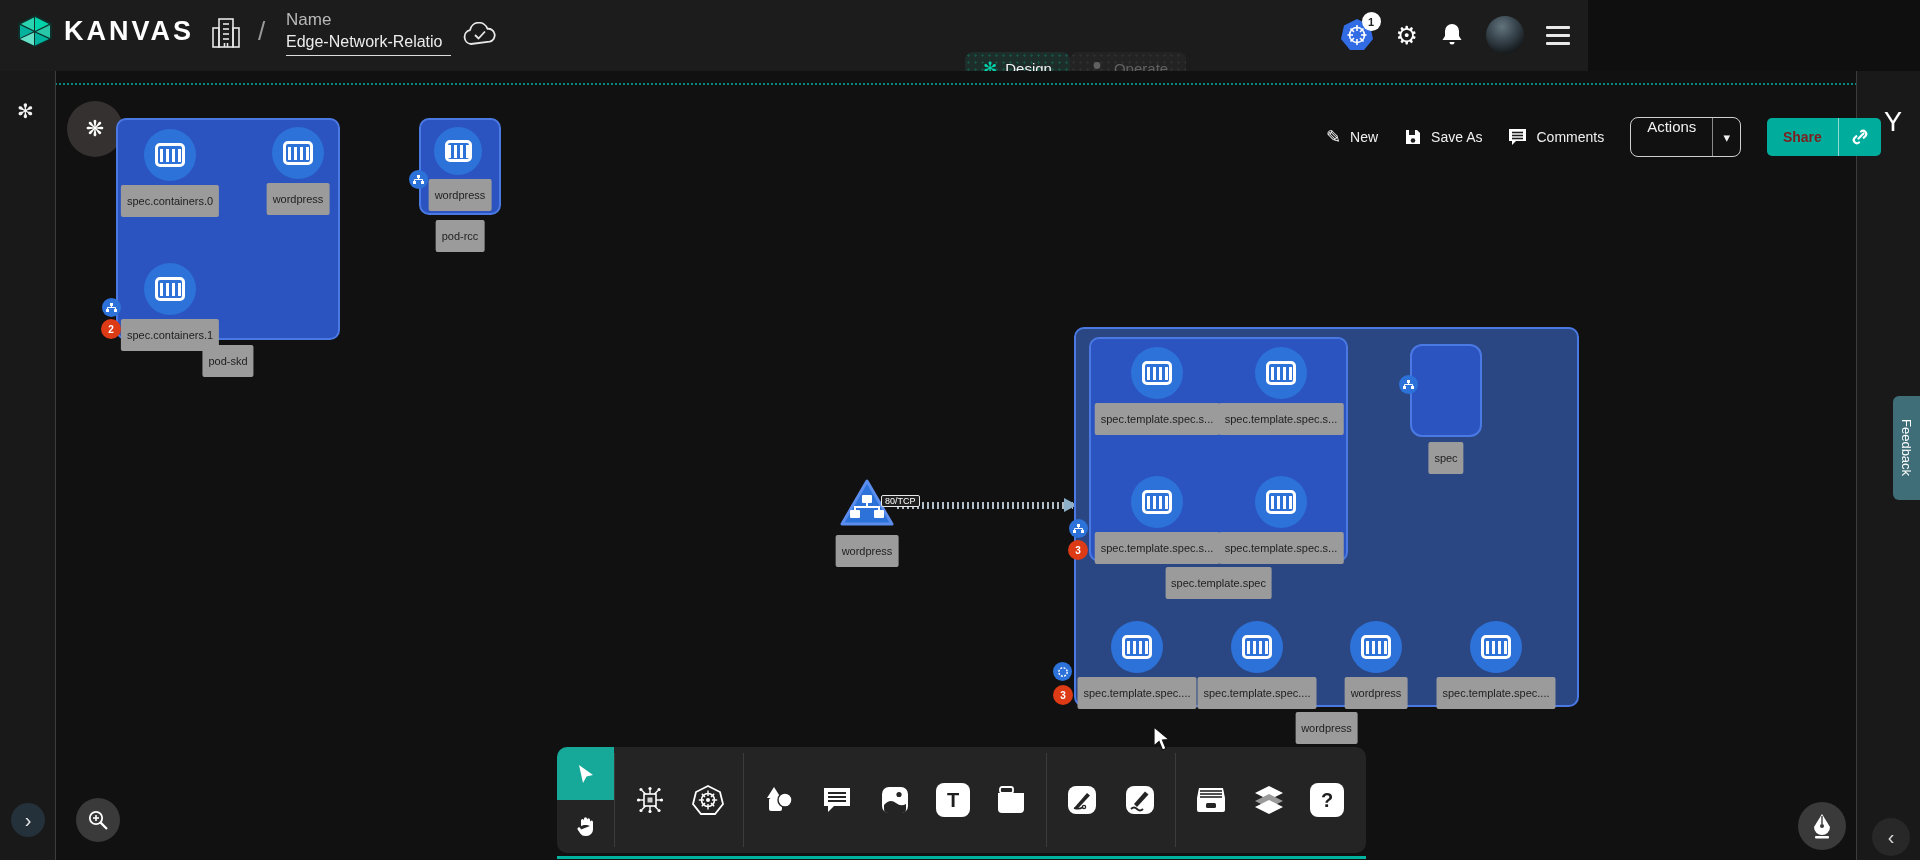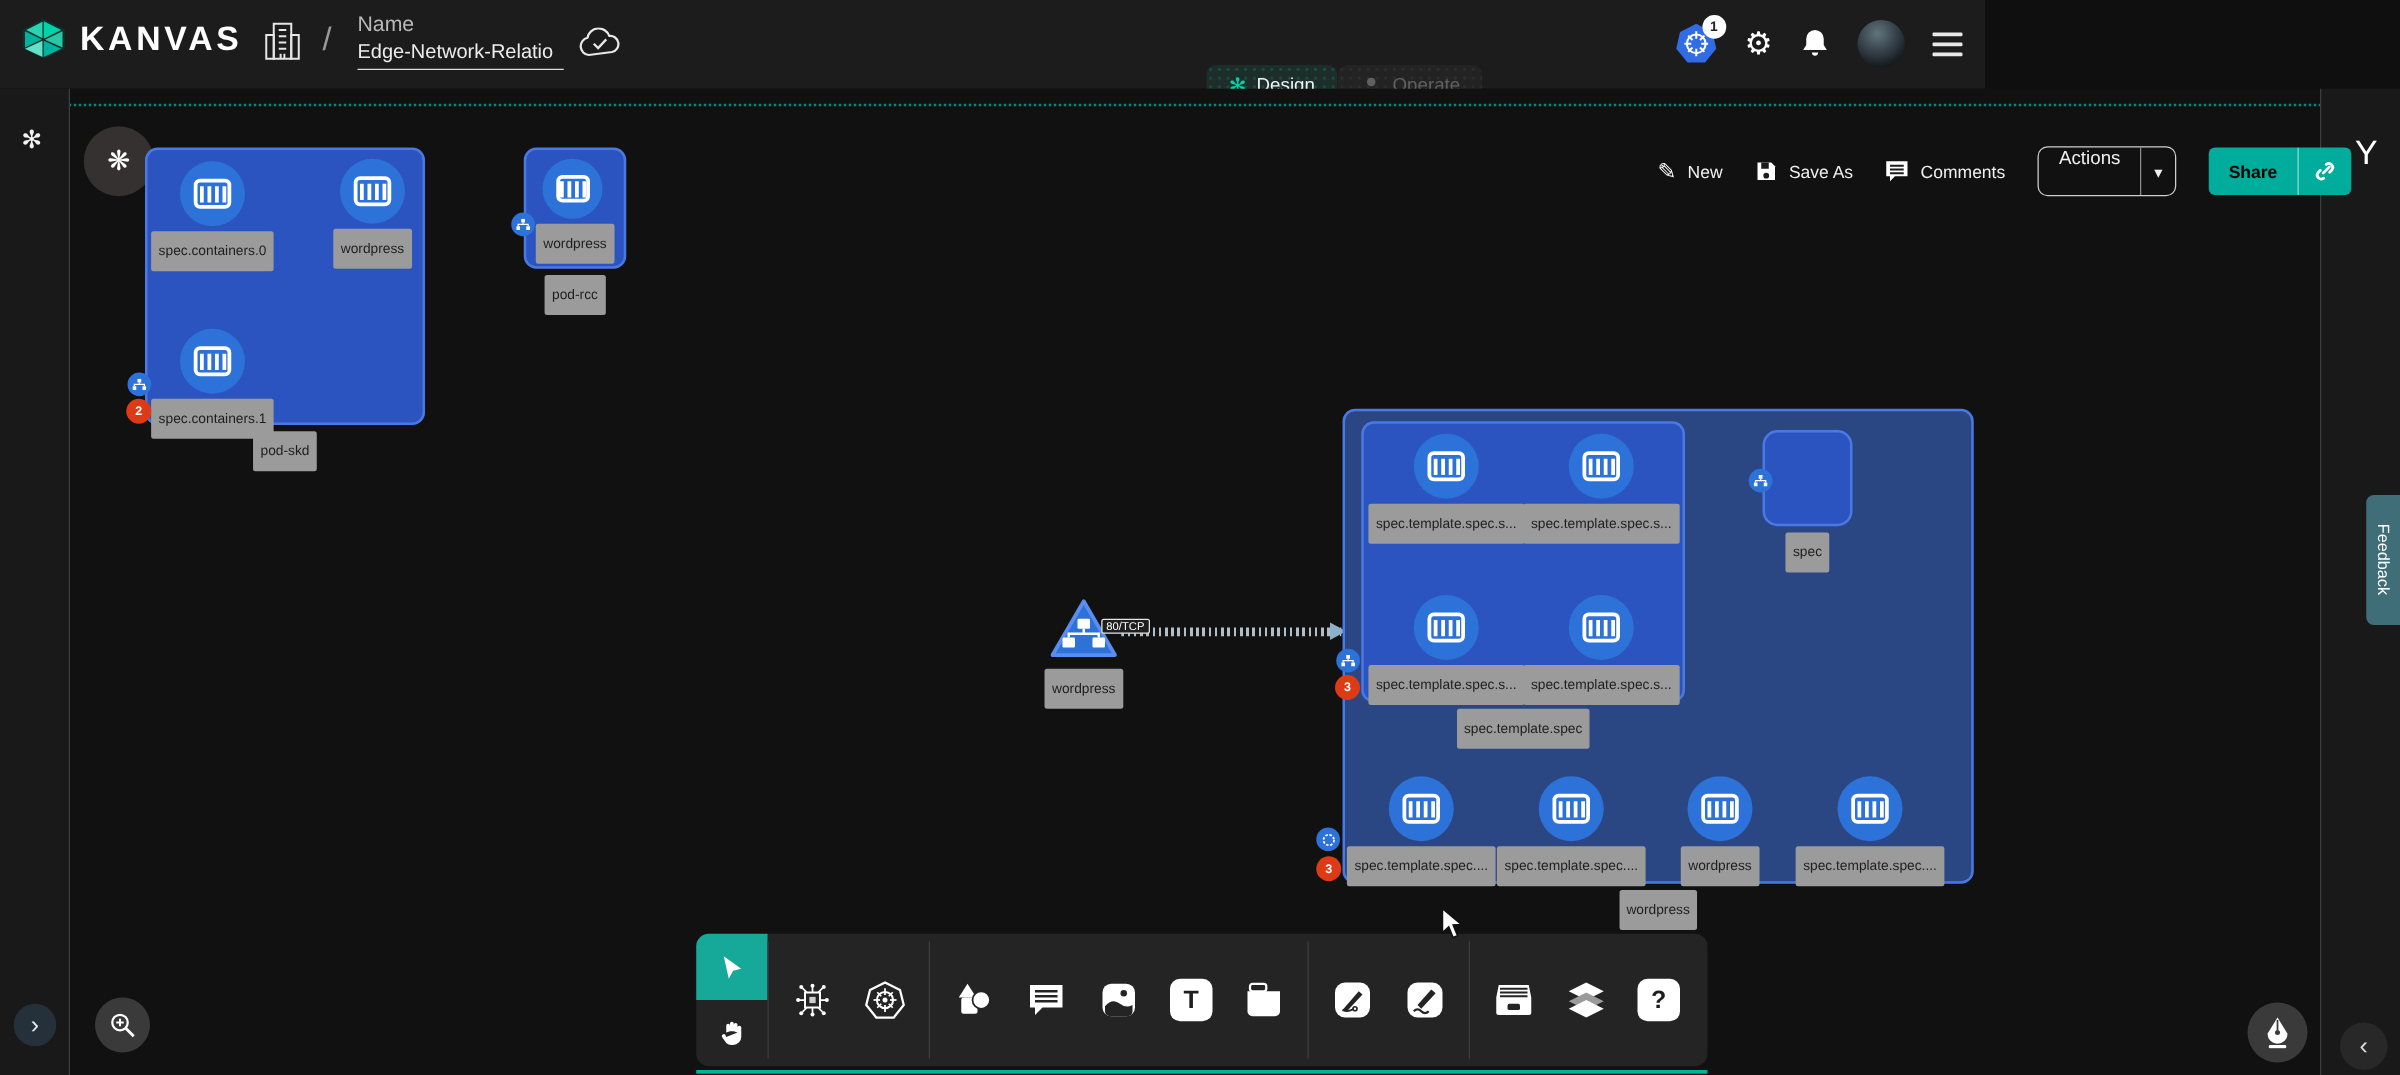--- a/index.html
+++ b/index.html
@@ -49,21 +49,21 @@
   .canvas-topline { position:absolute; left:0; top:12px; width:1920px; border-top:2px dotted rgba(0,179,159,.75); }
 
   
   .actionbar { position:absolute; left:1326px; top:46px; height:40px; display:flex; align-items:center; gap:26px; color:#f0f0f0; }
   .ab-item { display:flex; align-items:center; gap:9px; font-size:14px; cursor:pointer; }
   .pencil-glyph { font-size:18px; color:#fff; }
   .actions-btn { display:flex; align-items:stretch; border:1px solid #cfcfcf; border-radius:8px; height:40px; }
   .actions-main { display:flex; align-items:flex-start; padding:0 16px; font-size:15px; border-right:1px solid #8b8b8b; cursor:pointer; }
   .actions-caret { display:flex; align-items:center; padding:0 10px; font-size:13px; cursor:pointer; }
   .share-btn { display:flex; align-items:stretch; background:#00ad9c; border-radius:5px; height:38px; overflow:hidden; }
-  .share-main { display:flex; align-items:center; padding:0 16px; color:#000000; font-size:14px; font-weight:700;
+  .share-main { display:flex; align-items:center; padding:0 16px; color:#7f1d1d; font-size:14px; font-weight:700;
                 border-right:1px solid rgba(255,255,255,.55); cursor:pointer; }
   .share-link { display:flex; align-items:center; padding:0 11px; cursor:pointer; }
 
   
   .grp { position:absolute; border:2px solid #4b79e4; border-radius:10px; }
   .grp-bright { background:#2b54c0; }
   .grp-dark { background:#2a4784; }
   .grp-label, .node-label { background:#9b9b9b; color:#1e1e1e; font-size:11px; padding:10px 6px;
                border-radius:2px; white-space:nowrap; }
   .grp-label { position:absolute; top:calc(100% + 7px); left:50%; transform:translateX(-50%); }
@@ -412,21 +412,21 @@
       <g fill="#fff">
           <rect x="4" y="0" width="3" height="3"></rect>
           <rect x="0" y="6" width="3" height="3"></rect>
       <rect x="8" y="6" width="3" height="3"></rect>
         </g>
       <path d="M5.5 3 v1.5 M1.5 6 v-1.5 h8 v1.5" stroke="#fff" stroke-width="1" fill="none"></path>
     </svg>
   </div>
   <div class="err-badge" style="left:1068px; top:469px;">3</div>
 
-  <div class="grp grp-bright" style="left:1410px; top:273px; width:72px; height:77px; border-radius:12px;">
+  <div class="grp grp-bright" style="left:1410px; top:273px; width:72px; height:93px; border-radius:12px;">
     <div class="grp-label">spec</div>
   </div>
   <div class="mini-badge" style="left:1399px; top:304px;">
     <svg width="11" height="10" viewBox="0 0 11 10">
       <g fill="#fff">
           <rect x="4" y="0" width="3" height="3"></rect>
           <rect x="0" y="6" width="3" height="3"></rect>
       <rect x="8" y="6" width="3" height="3"></rect>
         </g>
       <path d="M5.5 3 v1.5 M1.5 6 v-1.5 h8 v1.5" stroke="#fff" stroke-width="1" fill="none"></path>

